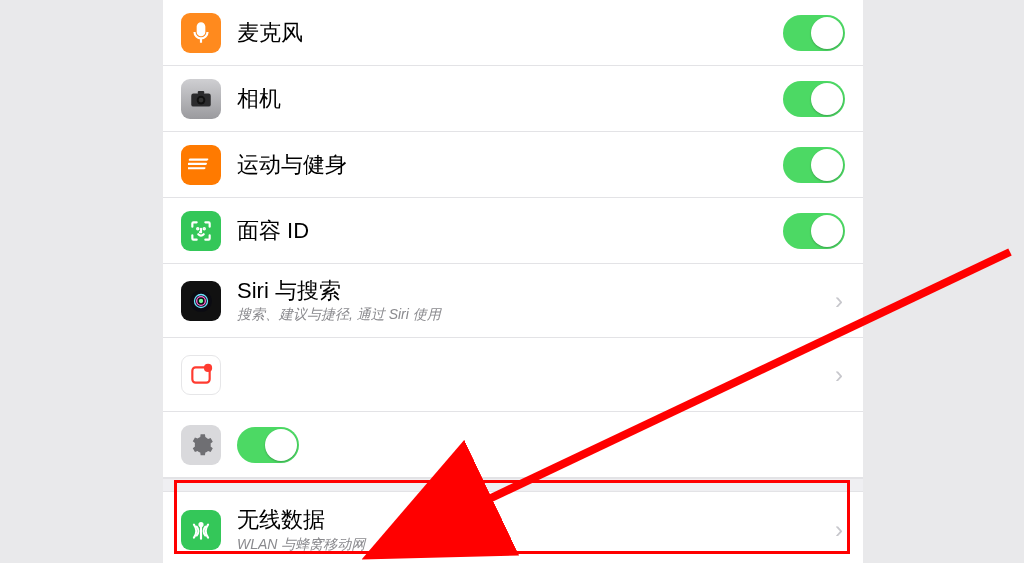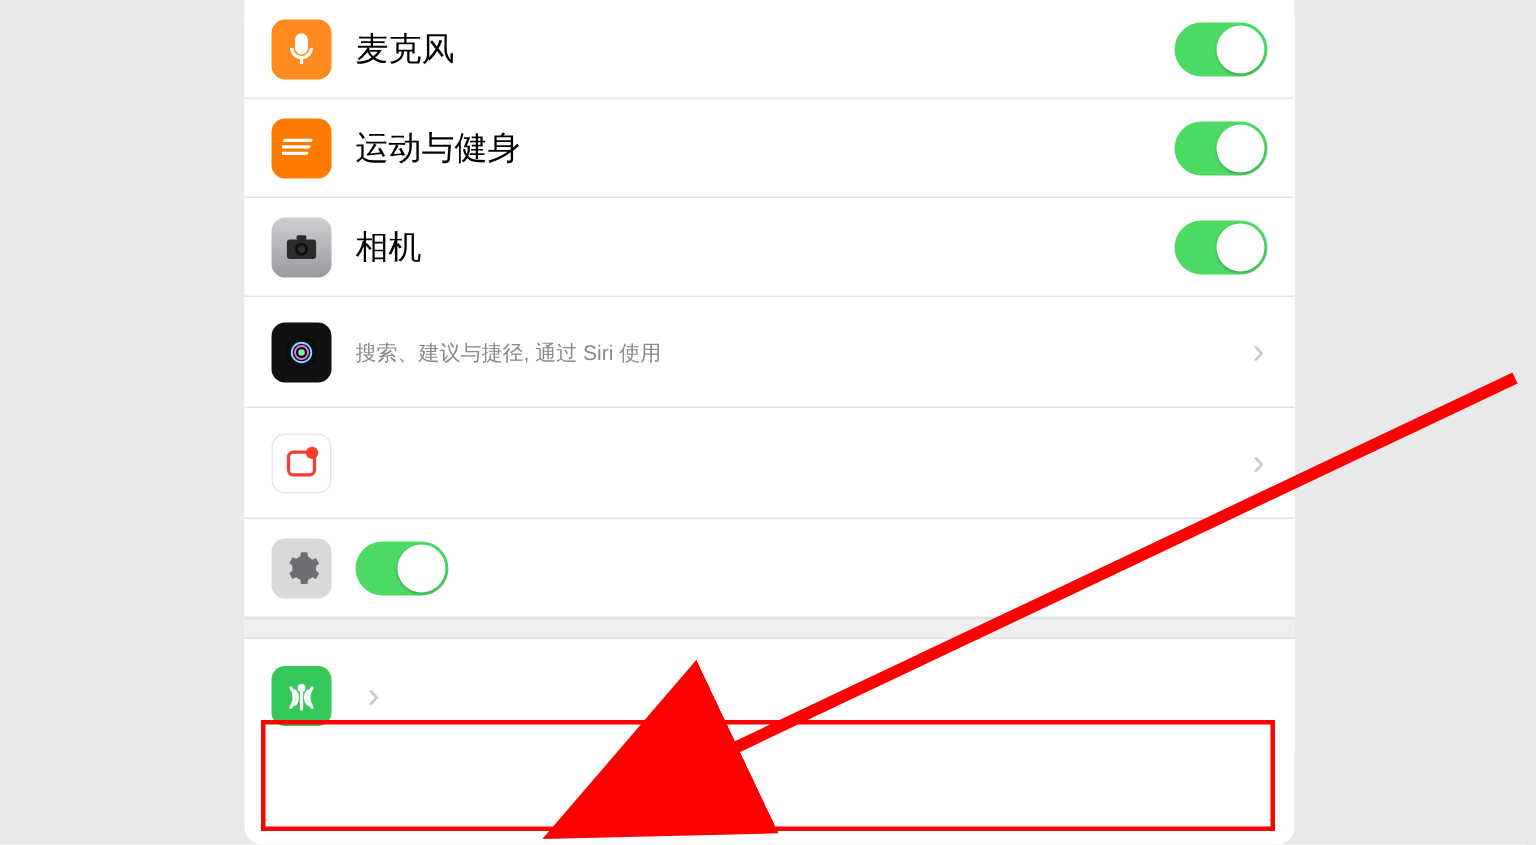--- a/index.html
+++ b/index.html
@@ -6,21 +6,20 @@
   html, body { width: 1024px; height: 563px; overflow: hidden; font-family: -apple-system, "Helvetica Neue", Arial, "PingFang SC", "Hiragino Sans GB", "Microsoft YaHei", sans-serif; }
   body { background: #e9e9eb; position: relative; }
 
   .page {
     position: absolute;
     left: 163px;
     top: 0;
     width: 700px;
     height: 563px;
     background: #ffffff;
-    border-radius: 12px;
   }
 
   .list { width: 100%; }
 
   .row {
     display: flex;
     align-items: center;
     min-height: 66px;
     padding: 10px 18px 10px 18px;
     border-bottom: 1px solid #e3e3e6;
@@ -34,21 +33,21 @@
     border-radius: 9px;
     flex: 0 0 40px;
     margin-right: 16px;
     display: flex; align-items: center; justify-content: center;
     color: #fff;
   }
   .icon svg { width: 26px; height: 26px; display: block; }
 
   .txt { flex: 1 1 auto; display: flex; flex-direction: column; justify-content: center; }
   .label { font-size: 22px; color: #000; line-height: 1.25; }
-  .sub   { font-size: 14px; color: #8a8a8e; margin-top: 2px; }
+  .sub   { font-size: 14px; color: #8a8a8e; margin-top: 2px; font-style: italic; }
 
   .tog {
     width: 62px; height: 36px; border-radius: 18px;
     background: #4cd964; position: relative; flex: 0 0 62px;
   }
   .tog .knob {
     position: absolute; top: 2px; right: 2px;
     width: 32px; height: 32px; border-radius: 50%;
     background: #fff; box-shadow: 0 1px 2px rgba(0,0,0,.25);
   }
@@ -87,61 +86,79 @@
       </div>
       <div class="txt">
           <div class="label">麦克风</div>
         </div>
       <div class="tog">
           <div class="knob"></div>
         </div>
     </div>
 
     <div class="row">
-      <div class="icon bg-orange" style="background:#ff7a00">
-        <svg viewBox="0 0 24 24">
-            <path d="M4 7h16M4 11h16M4 15h16" stroke="#fff" stroke-width="2" stroke-linecap="round" transform="skewX(-18)"></path>
-          </svg>
-      </div>
-      <div class="txt">
-          <div class="label">运动与健身</div>
-        </div>
-      <div class="tog">
-          <div class="knob"></div>
-        </div>
-    </div>
-
-    <div class="row">
       <div class="icon" style="background:linear-gradient(#cfcfd2,#9a9a9e)">
         <svg viewBox="0 0 24 24">
             <rect x="3" y="7" width="18" height="12" rx="2" fill="#2b2b2d"></rect>
             <circle cx="12" cy="13" r="4" fill="#111"></circle>
             <circle cx="12" cy="13" r="2.2" fill="#333"></circle>
             <rect x="9" y="4.5" width="6" height="3" rx="1" fill="#2b2b2d"></rect>
           </svg>
       </div>
       <div class="txt">
           <div class="label">相机</div>
         </div>
       <div class="tog">
           <div class="knob"></div>
         </div>
     </div>
 
+    <div class="row">
+      <div class="icon bg-orange" style="background:#ff7a00">
+        <svg viewBox="0 0 24 24">
+            <path d="M4 7h16M4 11h16M4 15h16" stroke="#fff" stroke-width="2" stroke-linecap="round" transform="skewX(-18)"></path>
+          </svg>
+      </div>
+      <div class="txt">
+          <div class="label">运动与健身</div>
+        </div>
+      <div class="tog">
+          <div class="knob"></div>
+        </div>
+    </div>
+
+    <div class="row">
+      <div class="icon bg-green">
+        <svg viewBox="0 0 24 24" fill="none" stroke="#fff" stroke-width="2" stroke-linecap="round">
+          <path d="M4 8V5a1 1 0 0 1 1-1h3M20 8V5a1 1 0 0 0-1-1h-3M4 16v3a1 1 0 0 0 1 1h3M20 16v3a1 1 0 0 1-1 1h-3"></path>
+          <circle cx="9" cy="10" r="0.6" fill="#fff"></circle>
+            <circle cx="15" cy="10" r="0.6" fill="#fff"></circle>
+          <path d="M12 10v3h-1"></path>
+            <path d="M9.5 15c.8.8 1.6 1.2 2.5 1.2s1.7-.4 2.5-1.2"></path>
+        </svg>
+      </div>
+      <div class="txt">
+          <div class="label">面容 ID</div>
+        </div>
+      <div class="tog">
+          <div class="knob"></div>
+        </div>
+    </div>
 
     <div class="row" style="min-height:74px">
       <div class="icon bg-black">
         <svg viewBox="0 0 24 24">
             <circle cx="12" cy="12" r="10" fill="#0b0b12"></circle>
             <circle cx="12" cy="12" r="6" fill="none" stroke="#6ee3ff" stroke-width="1.2"></circle>
             <circle cx="12" cy="12" r="4" fill="none" stroke="#ff6bd6" stroke-width="1.2"></circle>
             <circle cx="12" cy="12" r="2" fill="#71ff9e"></circle>
           </svg>
       </div>
       <div class="txt">
+        <div class="label">Siri 与搜索</div>
         <div class="sub">搜索、建议与捷径, 通过 Siri 使用</div>
       </div>
       <div class="chev">›</div>
     </div>
 
     <div class="row" style="min-height:74px">
       <div class="icon" style="background:#fff;border:1px solid #e6e6e8">
         <svg viewBox="0 0 24 24">
             <rect x="4" y="5" width="16" height="14" rx="3" fill="none" stroke="#ff3b30" stroke-width="2"></rect>
             <circle cx="18.5" cy="5.5" r="3.8" fill="#ff3b30"></circle>
@@ -169,20 +186,24 @@
       <div class="icon bg-green2">
         <svg viewBox="0 0 24 24" fill="none" stroke="#fff" stroke-width="2" stroke-linecap="round">
           <line x1="12" y1="7" x2="12" y2="20"></line>
           <path d="M8 9a6 6 0 0 1 0 8"></path>
             <path d="M16 9a6 6 0 0 0 0 8"></path>
           <path d="M5.5 7a10 10 0 0 1 0 12"></path>
             <path d="M18.5 7a10 10 0 0 0 0 12"></path>
           <circle cx="12" cy="7" r="1.4" fill="#fff"></circle>
         </svg>
       </div>
+      <div class="txt">
+        <div class="label">无线数据</div>
+        <div class="sub">WLAN 与蜂窝移动网</div>
+      </div>
       <div class="chev">›</div>
     </div>
 
   </div>
 </div>
 
 <div class="hl" style="left:174px; top:480px; width:676px; height:74px;"></div>
 
 <svg class="arrow-svg">
   <defs>

